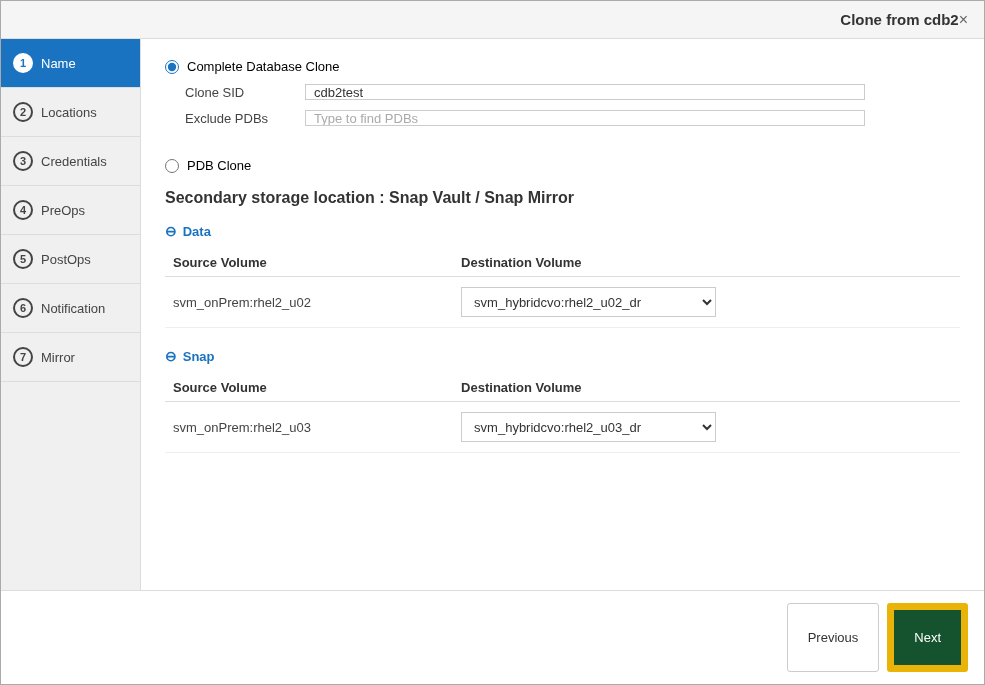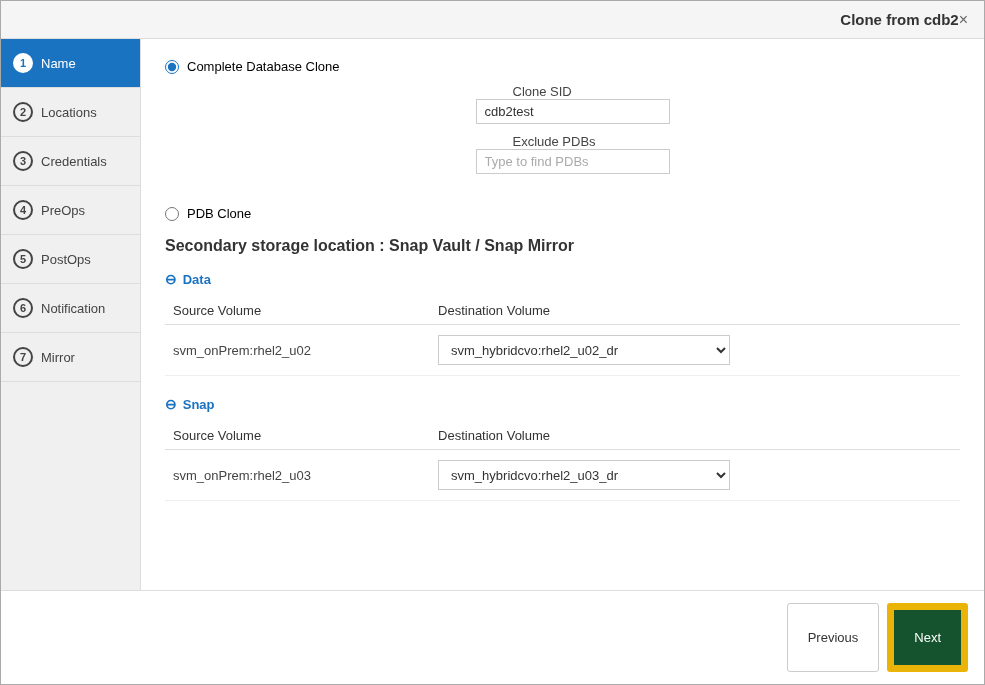--- a/index.html
+++ b/index.html
@@ -113,31 +113,30 @@
       height: 14px;
     }
     .form-table {
       margin-left: 20px;
       margin-bottom: 12px;
     }
     .form-row {
       display: flex;
       align-items: center;
       margin-bottom: 10px;
-      flex-direction: column;
     }
     .form-label {
       width: 120px;
       color: #444;
       font-size: 13px;
     }
     .form-input {
       flex: 1;
       max-width: 560px;
-      height: 28px;
+      height: 16px;
       border: 1px solid #ccc;
       padding: 4px 8px;
       font-size: 13px;
       color: #333;
       outline: none;
     }
     .form-input::placeholder {
       color: #aaa;
     }
     .section-title {
@@ -165,31 +164,31 @@
     }
     .data-table {
       width: 100%;
       border-collapse: collapse;
     }
     .data-table th {
       text-align: left;
       padding: 6px 8px;
       border-bottom: 1px solid #ddd;
       color: #333;
-      font-weight: normal;
+      font-weight: bold;
       font-size: 13px;
     }
     .data-table td {
       padding: 10px 8px;
       border-bottom: 1px solid #eee;
       color: #444;
       font-size: 13px;
     }
     .dest-select {
-      width: 292px;
+      width: 255px;
       height: 30px;
       border: 1px solid #ccc;
       padding: 4px 8px;
       font-size: 13px;
       color: #333;
       background: #fff;
       cursor: pointer;
       outline: none;
       appearance: auto;
     }

